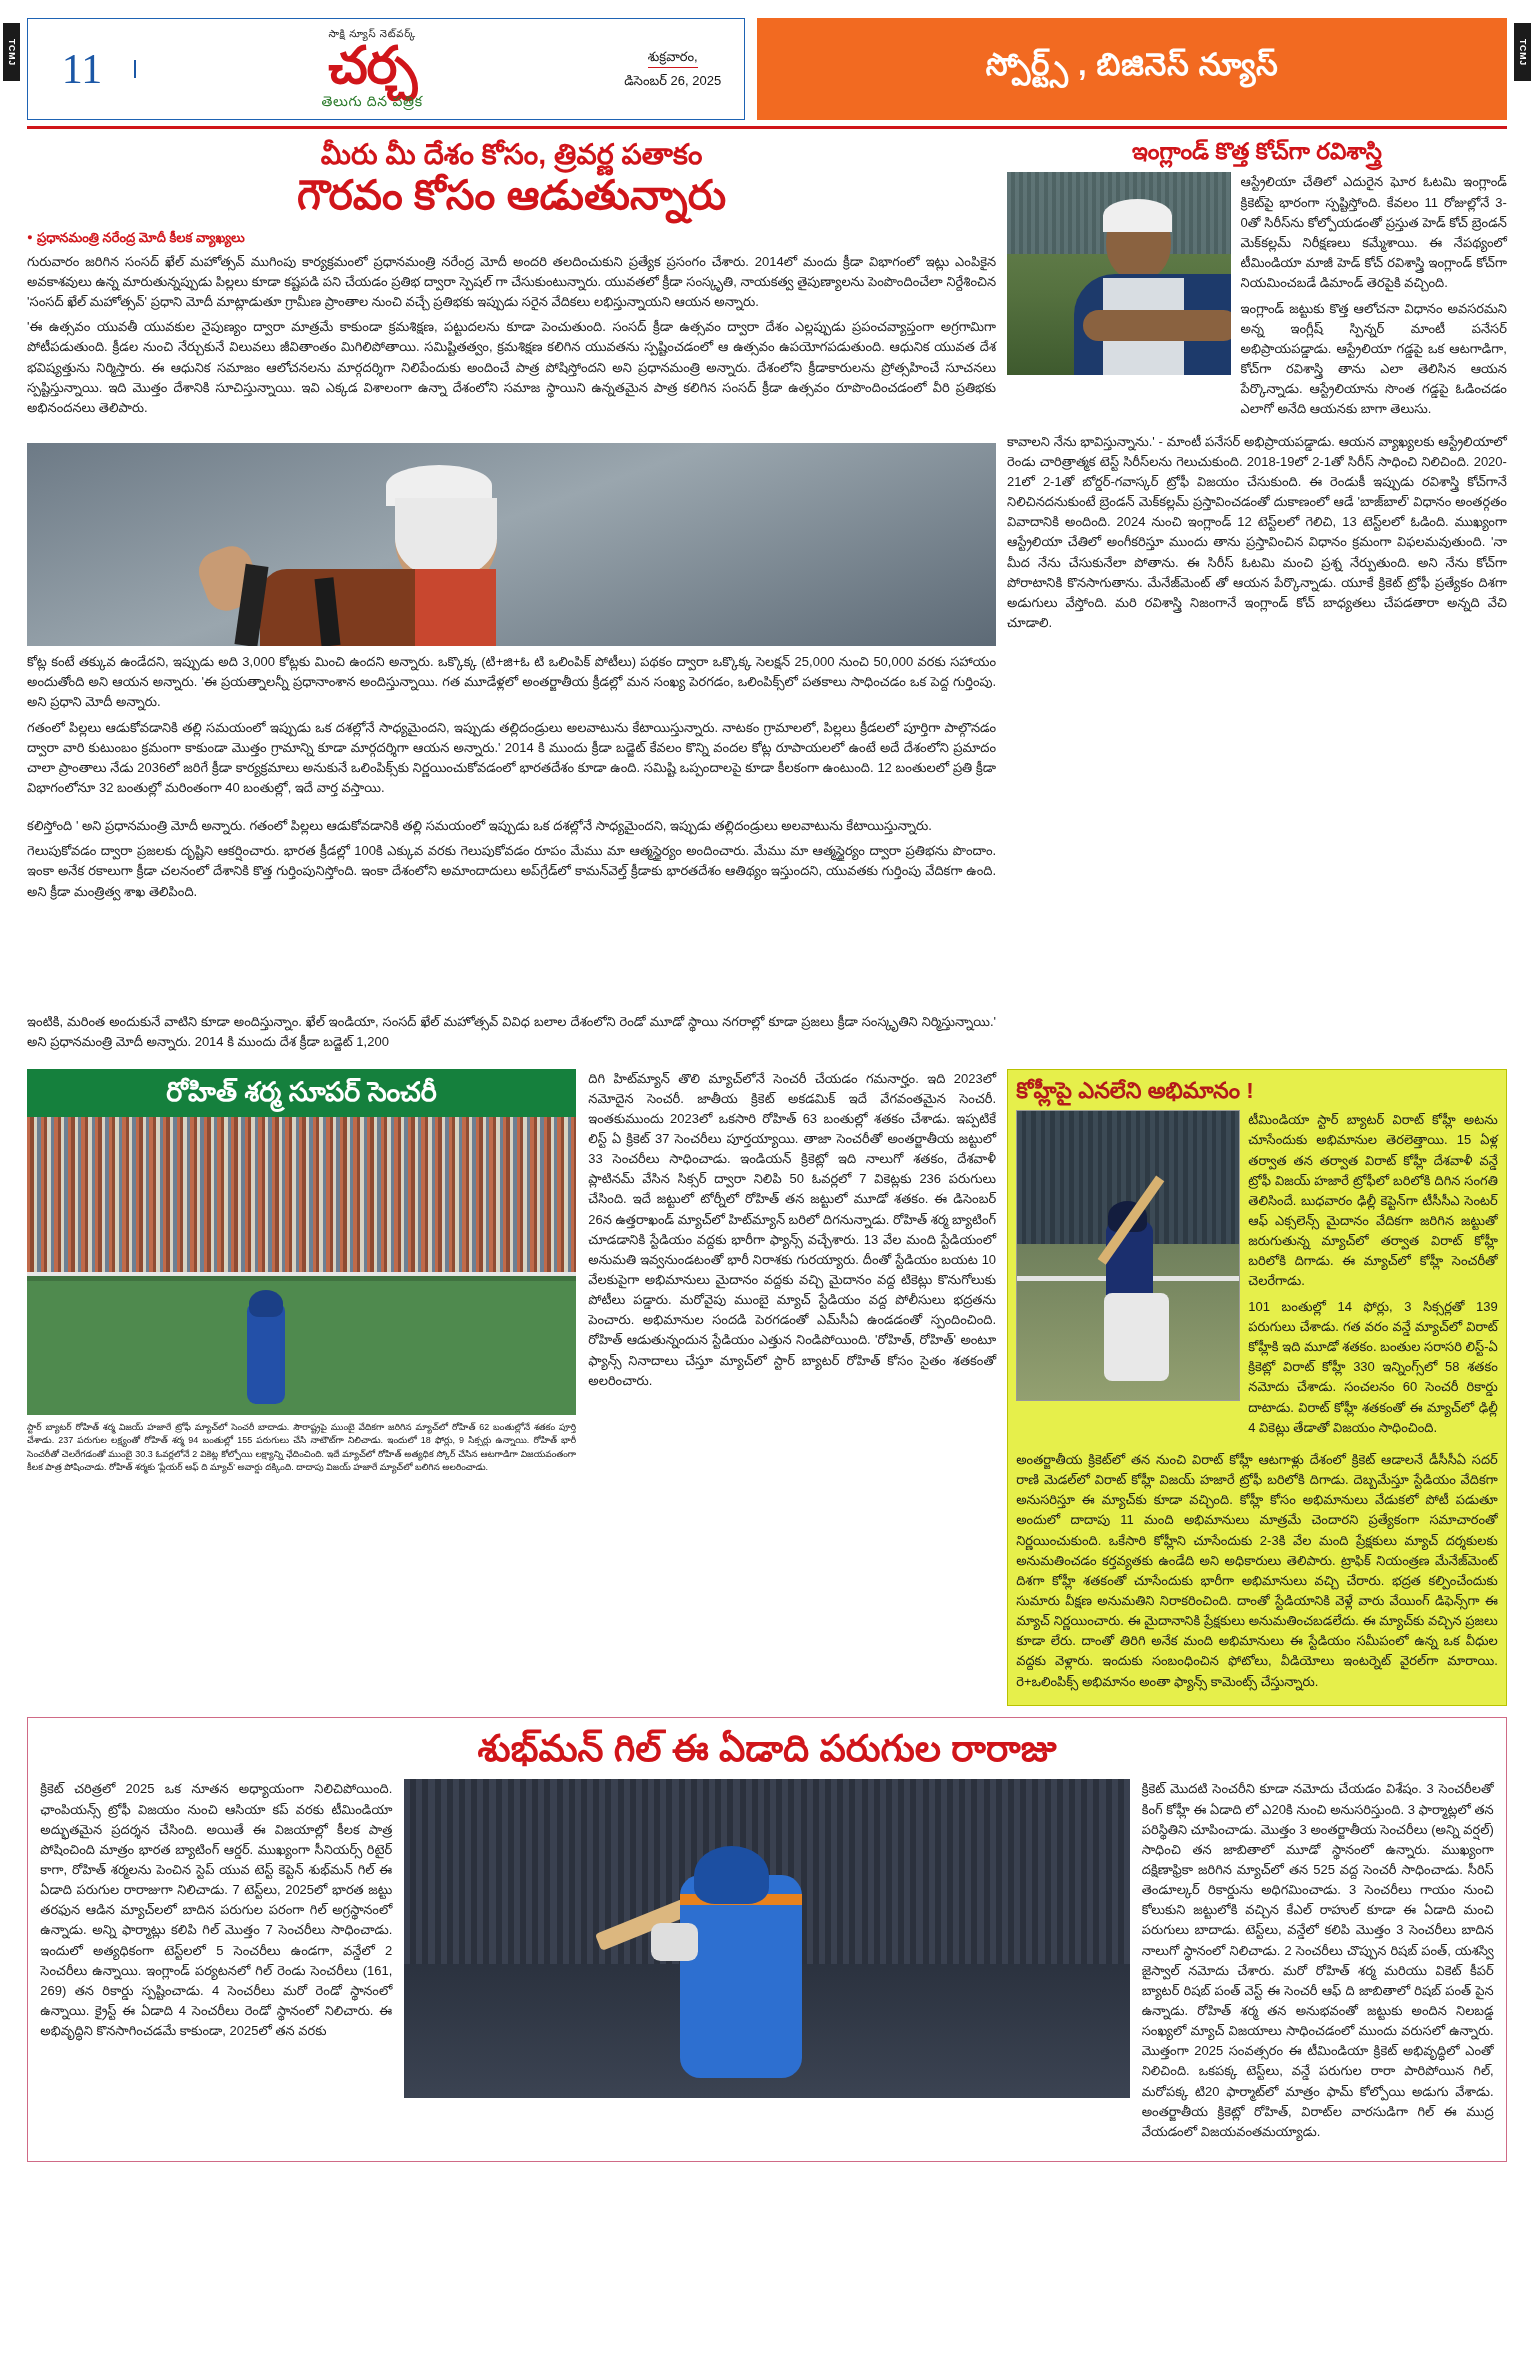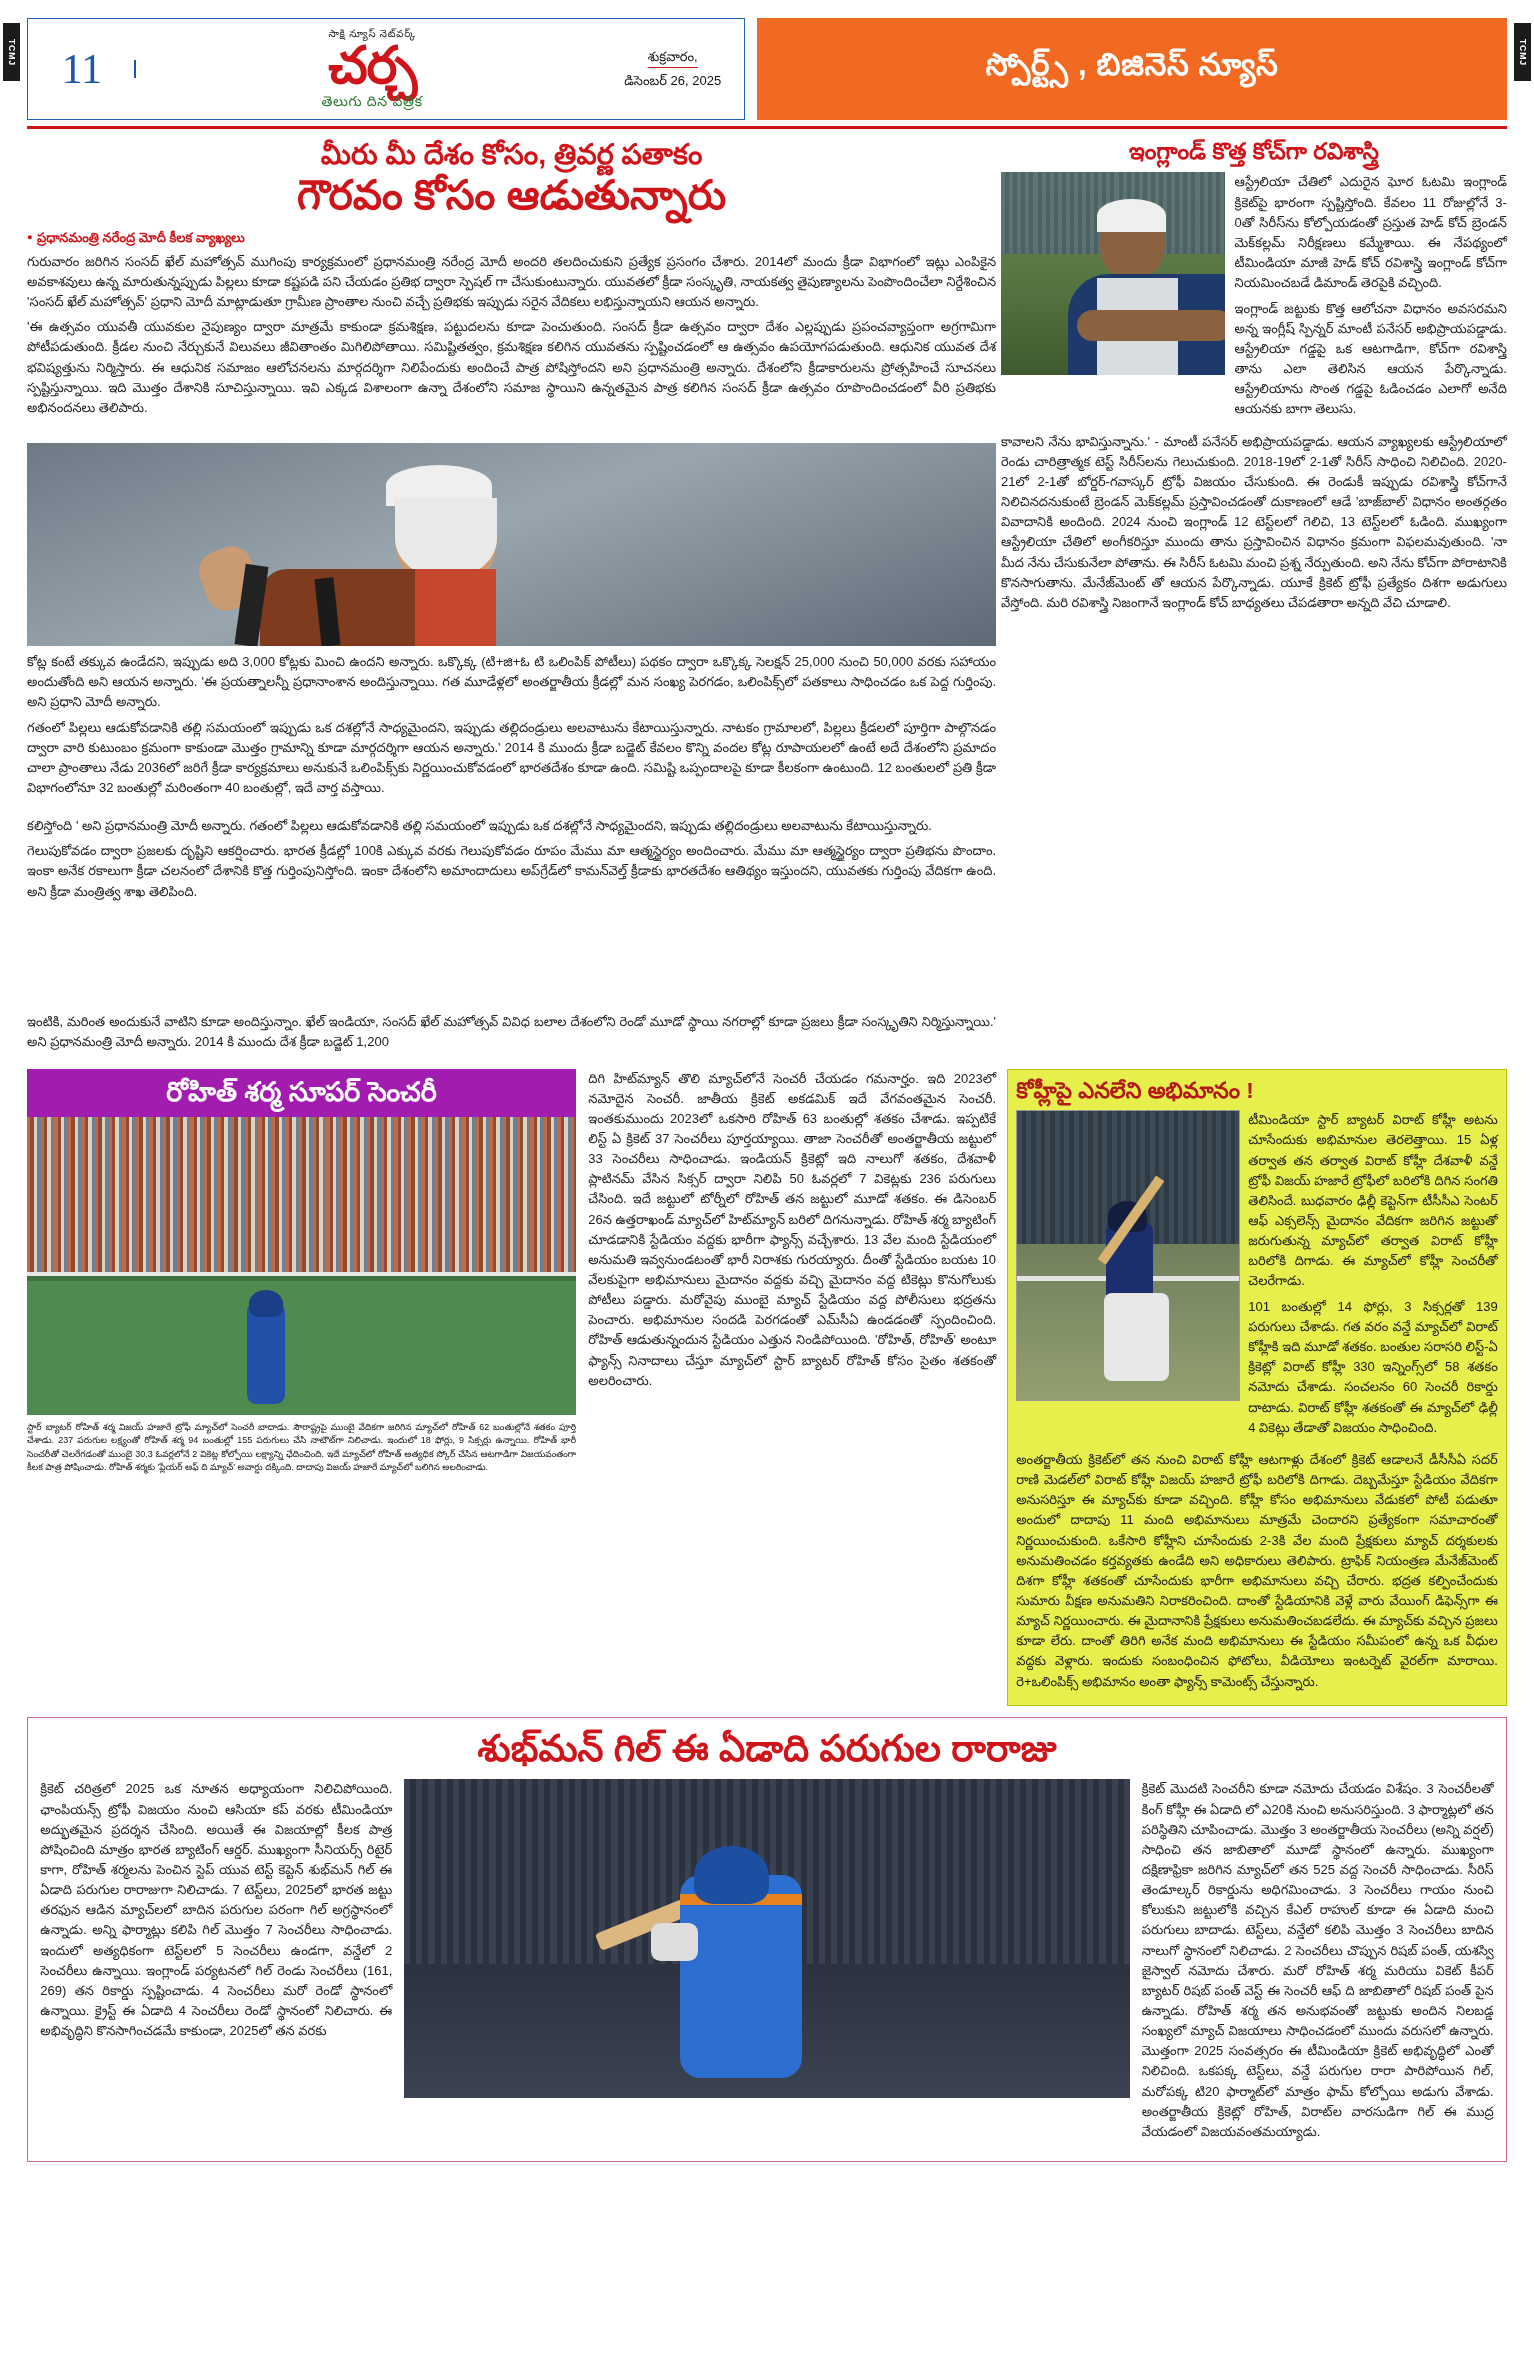--- a/index.html
+++ b/index.html
@@ -112,21 +112,21 @@
   .col-text {
     font-size: 13px;
     line-height: 1.55;
     text-align: justify;
     color: #1a1a1a;
     hyphens: auto;
   }
   .col-text p { margin: 0 0 5.4px 0; }
 
   
-  .top-block { display: flex; gap: 5px; margin-top: 9.5px; }
+  .top-block { display: flex; gap: 11px; margin-top: 9.5px; }
   .top-left { flex: 0 0 969px; }
   .top-right { flex: 1; }
 
   .headline-red {
     color: #d0151a;
     font-weight: bold;
     line-height: 1.12;
     font-size: 28.5px;
     text-align: center;
   }
@@ -181,21 +181,21 @@
   .shastri-photo { height: 203px; background: linear-gradient(180deg,#6f8a55 0%,#55713f 60%,#3e5a2e 100%); }
   .shastri-photo .crowd { position:absolute; left:0; right:0; top:0; height:40%; background: repeating-linear-gradient(90deg,#5b6f7e 0 4.1px,#475a68 4.1px 8.1px); opacity:.8;}
   .shastri-photo .head { position:absolute; left:44%; top:16%; width:65px; height:76px; border-radius:48%; background:#8a6240; }
   .shastri-photo .hair { position:absolute; left:43%; top:13%; width:69px; height:33px; border-radius:50% 50% 0 0; background:#efefef; }
   .shastri-photo .body { position:absolute; left:30%; top:50%; width:217px; height:129px; background:#1d3a6b; border-radius:41px 41px 0 0; }
   .shastri-photo .shirt { position:absolute; left:43%; top:52%; width:81px; height:129px; background:#d8dde2; }
   .shastri-photo .arm { position:absolute; left:34%; top:68%; width:156px; height:31px; background:#8a6240; border-radius:16.3px; }
 
   
   .blue-title {
-    background: #a21caf;
+    background: #15803d;
     color: #fff;
     font-size: 27px;
     font-weight: bold;
     text-align: center;
     padding: 9.5px 6.8px;
     line-height: 1.1;
   }
   .stadium-photo { height: 298px; background: linear-gradient(180deg,#2d4f2f 0%,#3b6a3c 40%,#4f8a4e 100%); }
   .stadium-photo .stands { position:absolute; left:0; right:0; top:0; height:52%;
      background: repeating-linear-gradient(90deg,#c06a4a 0 3.4px,#8e4b33 3.4px 6.8px,#d8d2c2 6.8px 10.2px,#6c7f93 10.2px 13.6px); }

